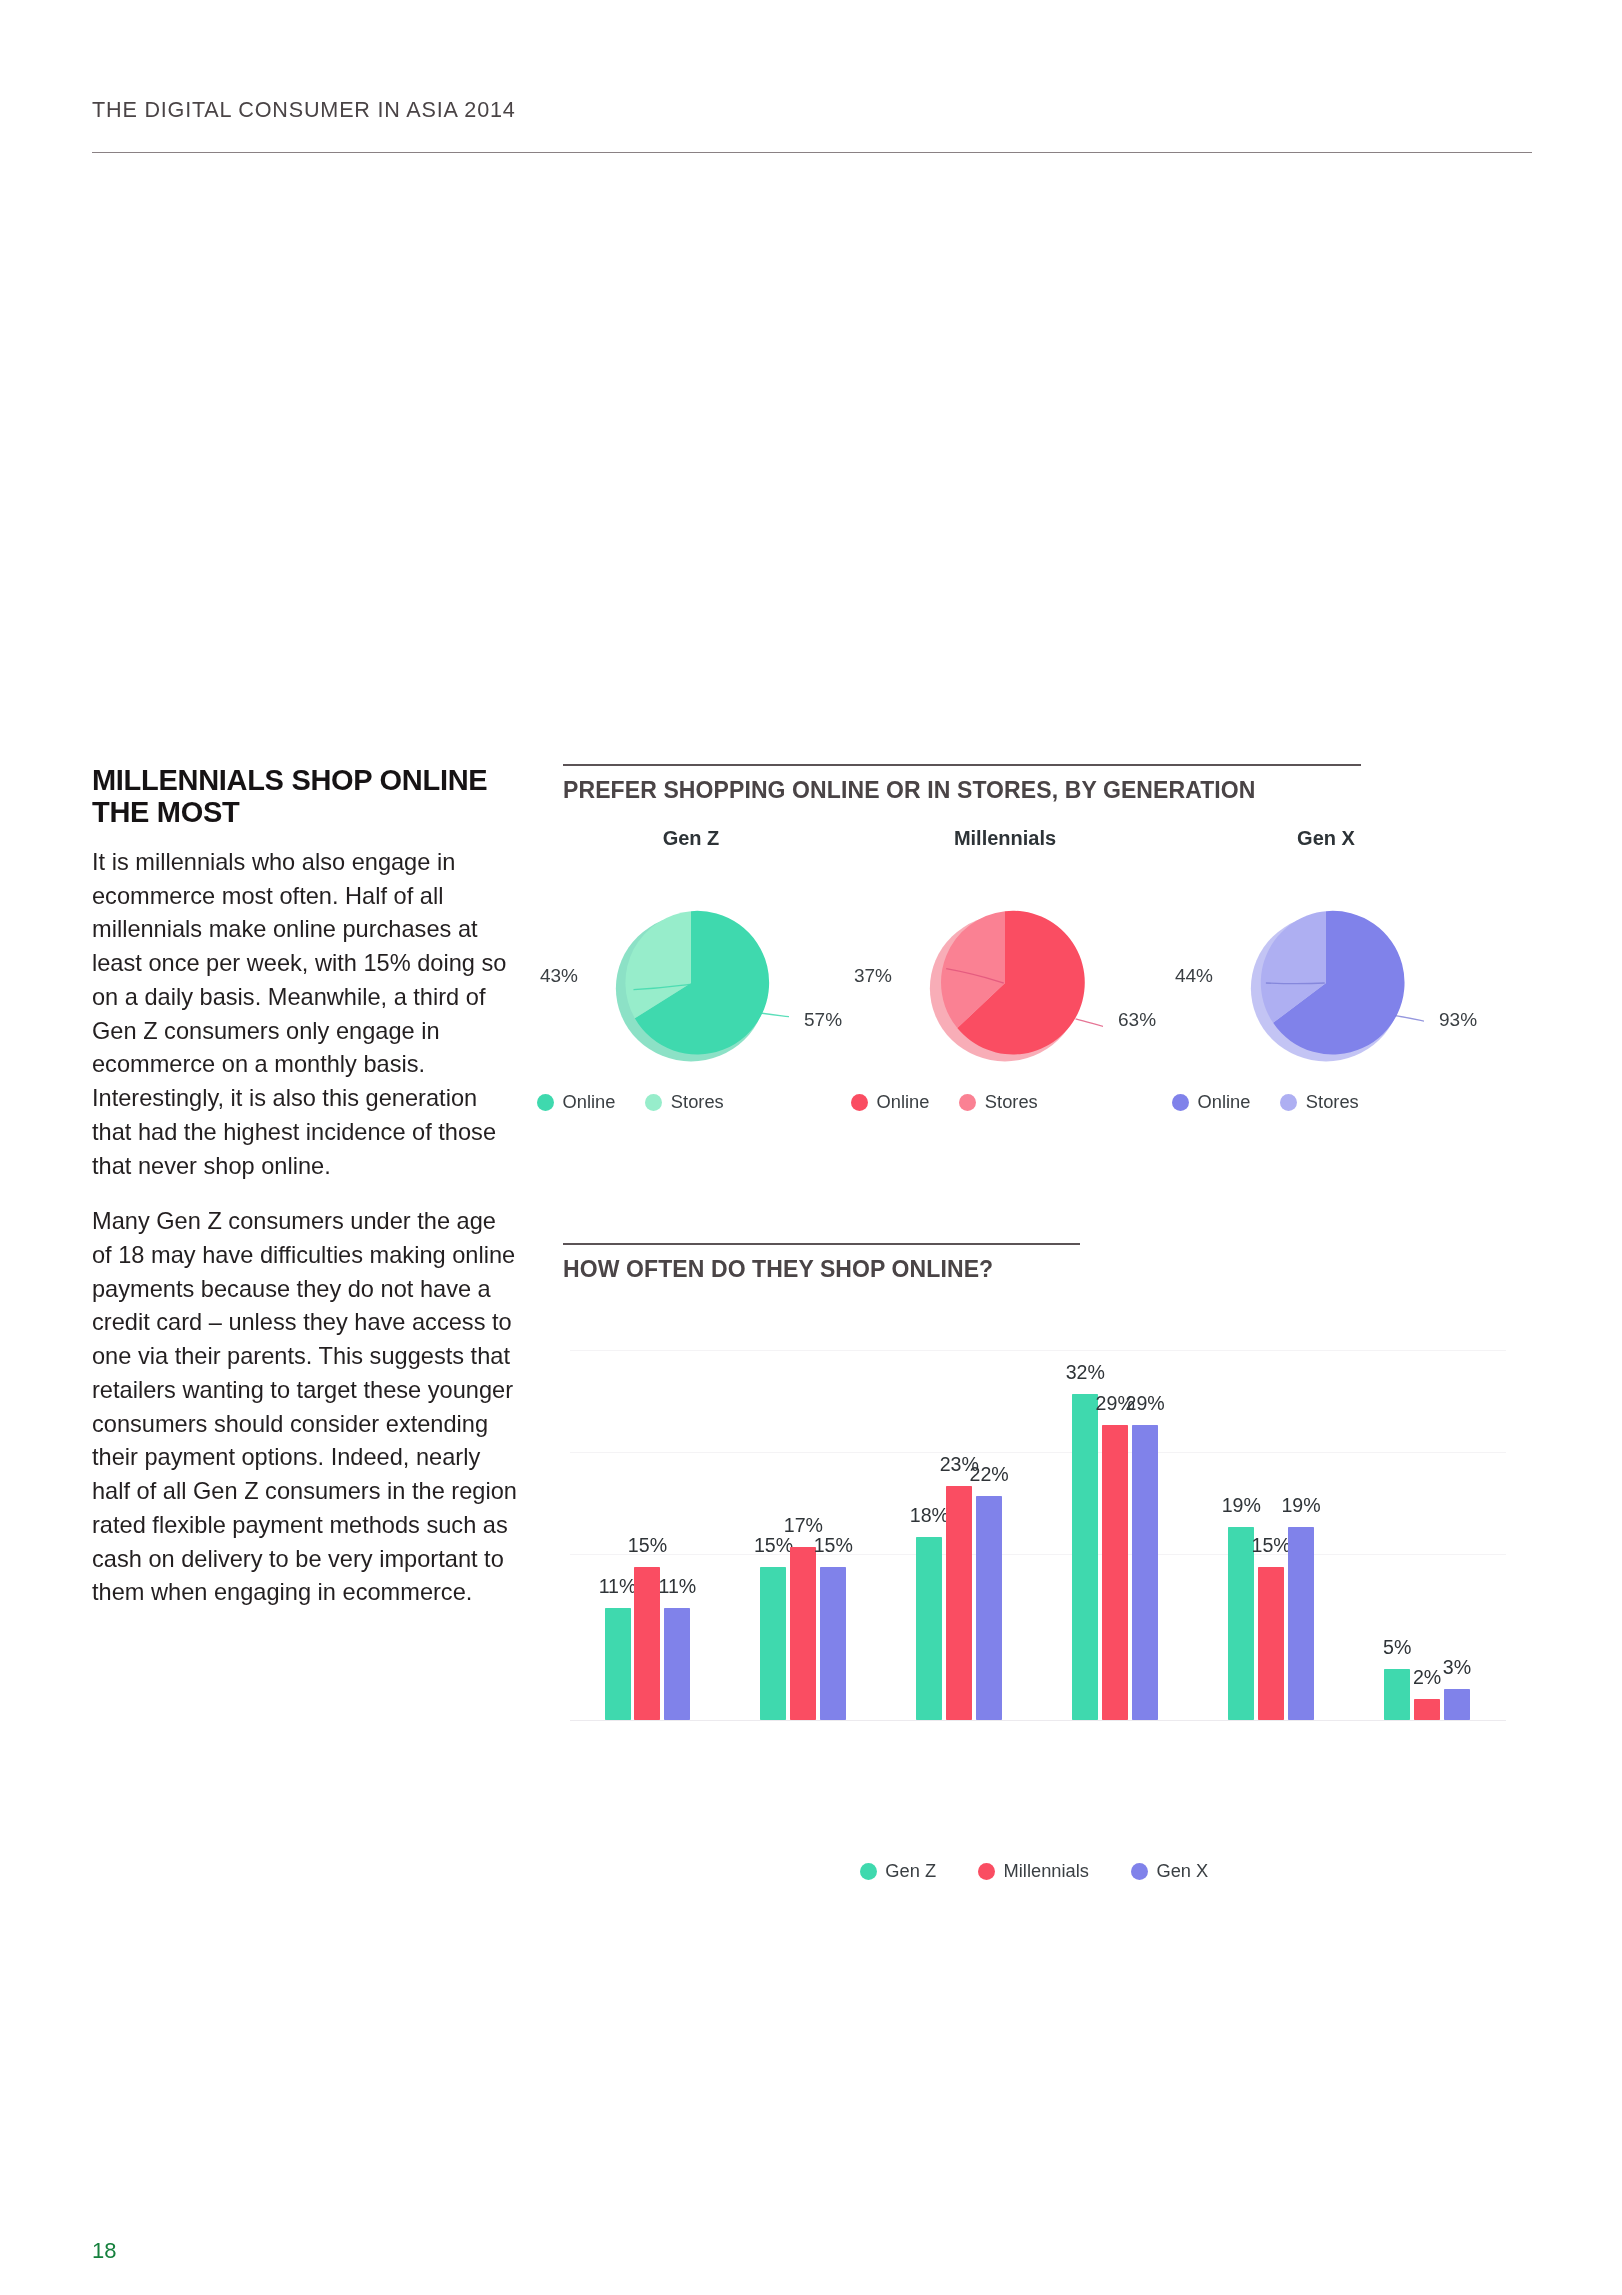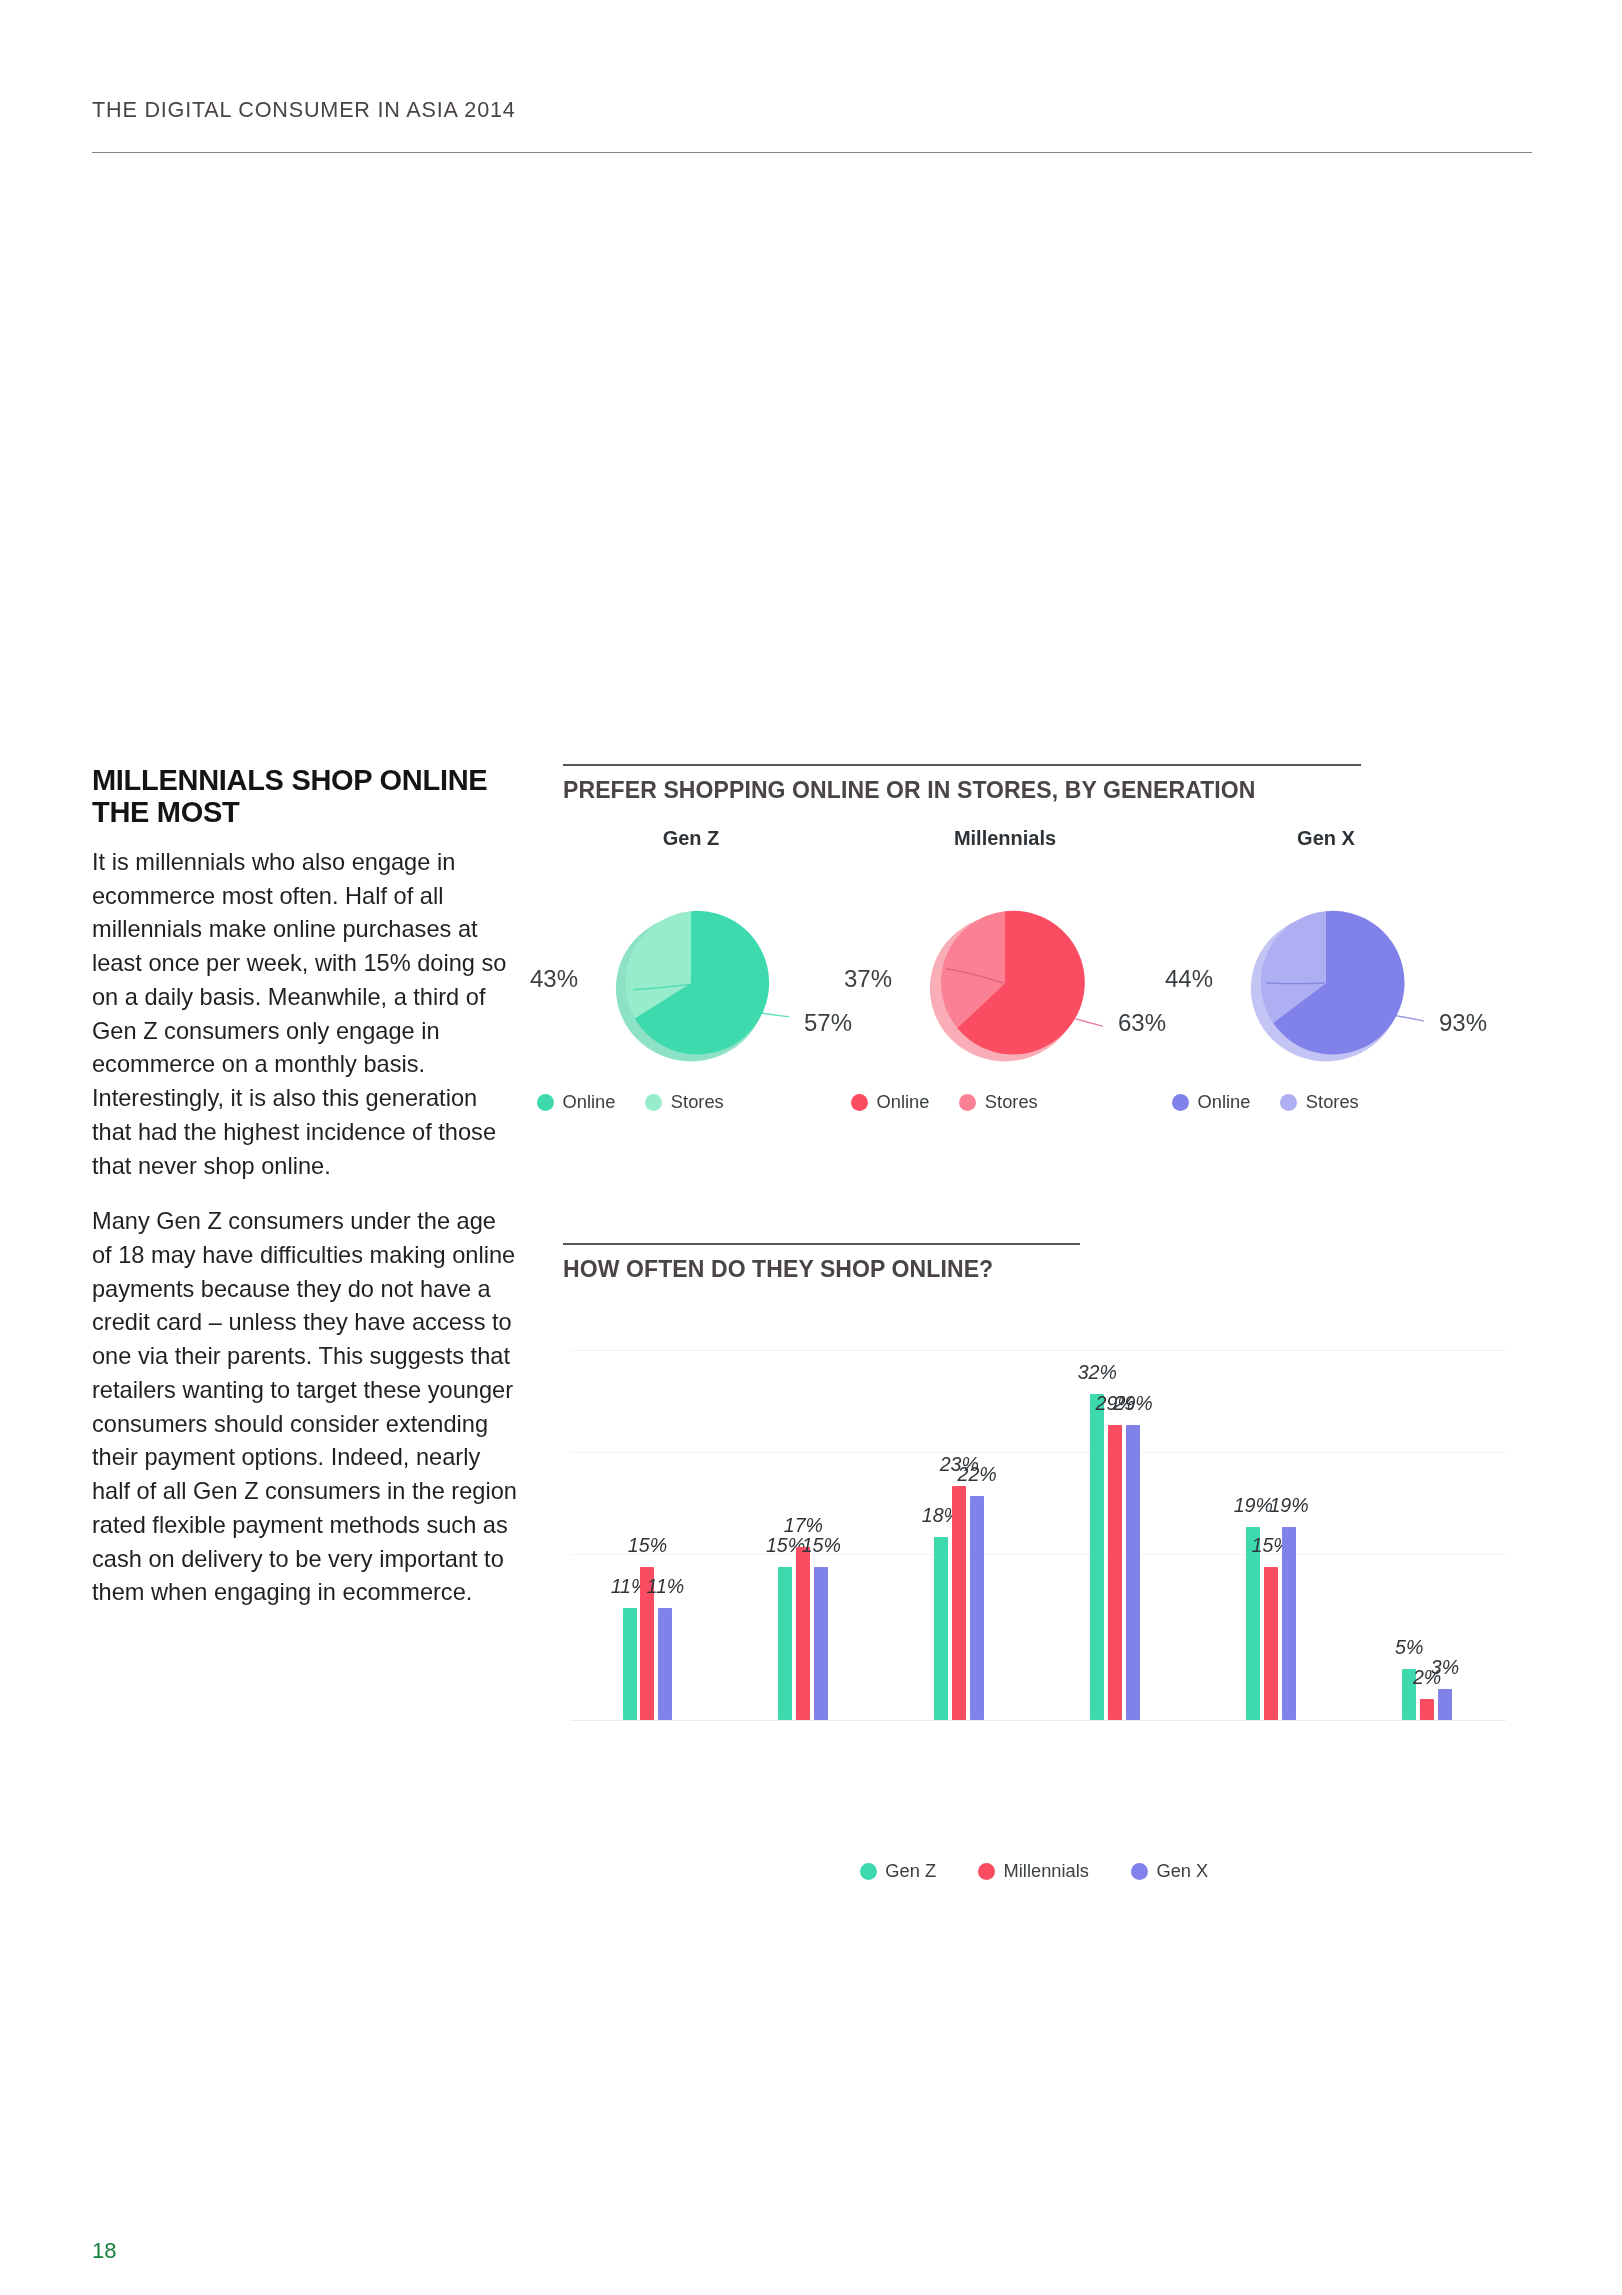--- a/index.html
+++ b/index.html
@@ -69,21 +69,21 @@
 
   .pie-caption {
     position:absolute; left:0; top:0; width:308px;
     text-align:center; font-size:20px; font-weight:700; color:#2d3337;
   }
 
   .pie-wrap { position:absolute; left:0; top:58px; width:308px; height:196px; }
   .pie-svg { position:absolute; left:50%; top:0; transform:translateX(-50%); }
 
   .pie-val {
-    position:absolute; font-size:24px; color:#3a3f43; white-space:nowrap;
+    position:absolute; font-size:19px; color:#3a3f43; white-space:nowrap;
   }
   .pie-val.left  { right:267px; top:80px; }
   .pie-val.right { left:267px;  top:124px; }
 
   .pie-legend {
     position:absolute; left:0; top:264px; width:308px;
     display:flex; justify-content:flex-start; gap:30px; align-items:center;
   }
   .lg-item { display:flex; align-items:center; gap:8.5px; }
   .lg-dot { width:17px; height:17px; border-radius:50%; display:block; }
@@ -105,21 +105,21 @@
   .bar-groups {
     position:absolute; left:6.5px; right:0; bottom:1.3px; height:366px;
     display:flex; align-items:flex-end;
   }
   .bar-group {
     flex:1 1 0; height:100%;
     display:flex; align-items:flex-end; justify-content:center; gap:3.9px;
     position:relative;
   }
   .bar {
-    width:14px; position:relative; border-radius:0.7px;font-style:italic;
+    width:26px; position:relative; border-radius:0.7px;
   }
   .bar .bar-label {
     position:absolute; left:50%; transform:translateX(-50%);
     top:-33px; font-size:19.6px; color:#2f3438; white-space:nowrap;
   }
   .cat-labels {
     position:absolute; left:6.5px; top:486px; width:936px; height:33px;
     display:flex;
   }
   .cat-label {

